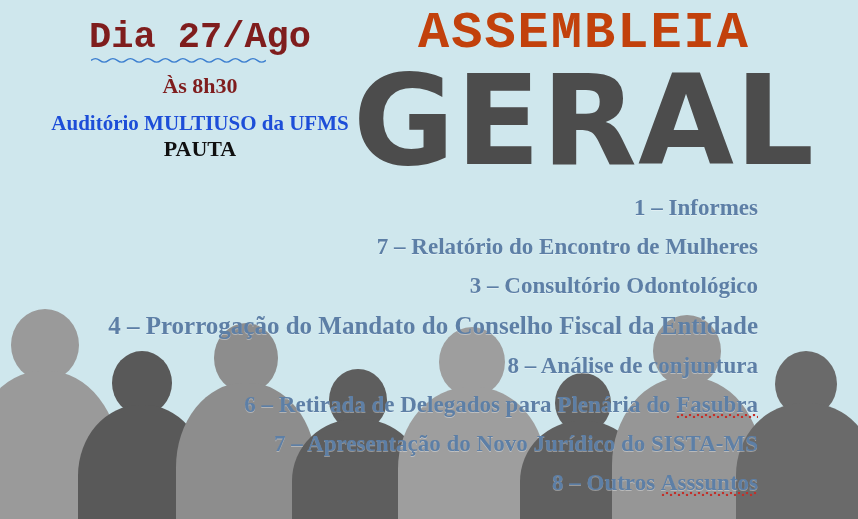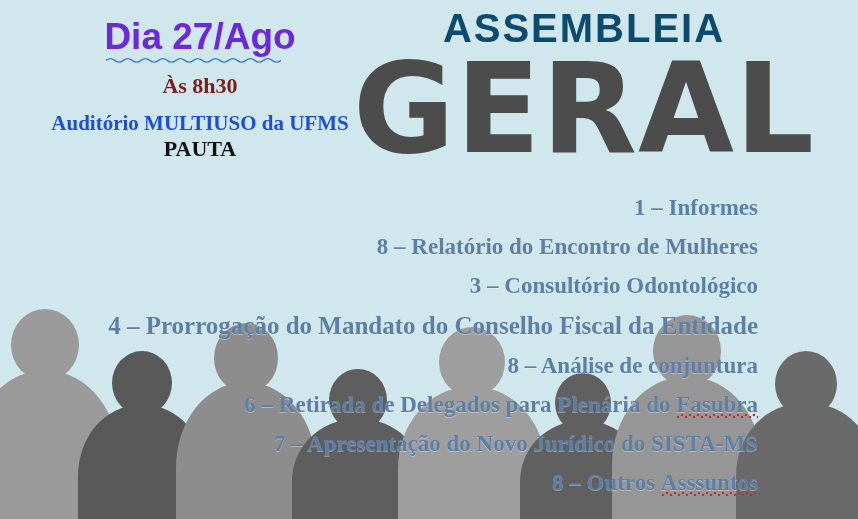--- a/index.html
+++ b/index.html
@@ -50,25 +50,25 @@
   
   .title-wrap {
     position: absolute;
     right: 14px;
     top: 2px;
     z-index: 2;
     text-align: center;
     width: 520px;
   }
   .title-1 {
-    font-family: Liberation Sans, sans-serif;
-    font-weight: bold;
-    font-size: 40px;
+    font-family: Liberation Mono, monospace;
+    font-weight: bold;
+    font-size: 52px;
     letter-spacing: 2px;
-    color: #0c4a6e;
+    color: #c2410c;
     line-height: 1;
     margin: 6px 0 0 0;
   }
   .title-2 {
     font-family: "DejaVu Sans", sans-serif;
     font-weight: bold;
     font-size: 124px;
     letter-spacing: 1px;
     color: #4c4c4c;
     line-height: 0.92;
@@ -79,24 +79,24 @@
   
   .head-block {
     position: absolute;
     left: 0;
     top: 18px;
     width: 400px;
     text-align: center;
     z-index: 3;
   }
   .date-line {
-    font-family: Liberation Sans, sans-serif;
+    font-family: Liberation Mono, monospace;
     font-weight: bold;
     font-size: 37px;
-    color: #6d28d9;
+    color: #7f1d1d;
     line-height: 1.05;
     display: inline-block;
     position: relative;
   }
   .date-line .squiggle {
     position: absolute;
     left: 2px;
     right: 2px;
     bottom: -6px;
     height: 7px;
@@ -217,21 +217,21 @@
     <div class="time-line">Às 8h30</div>
     <div class="place-line">Auditório MULTIUSO da UFMS</div>
     <div class="pauta-line">PAUTA</div>
   </div>
 
   <div class="agenda">
     <div class="agenda-item">
       <span>1 – Informes</span>
     </div>
     <div class="agenda-item">
-      <span>8 – Relatório do Encontro de Mulheres</span>
+      <span>7 – Relatório do Encontro de Mulheres</span>
     </div>
     <div class="agenda-item">
       <span>3 – Consultório Odontológico</span>
     </div>
     <div class="agenda-item wide">
       <span>4 – Prorrogação do Mandato do Conselho Fiscal da Entidade</span>
     </div>
     <div class="agenda-item">
       <span>8 – Análise de conjuntura</span>
     </div>

